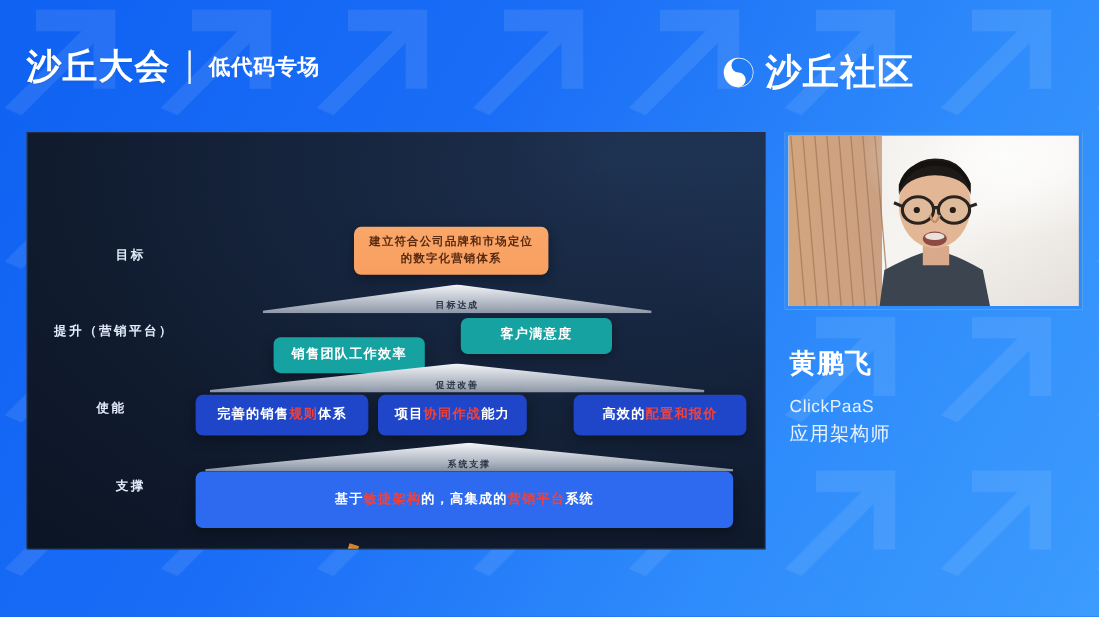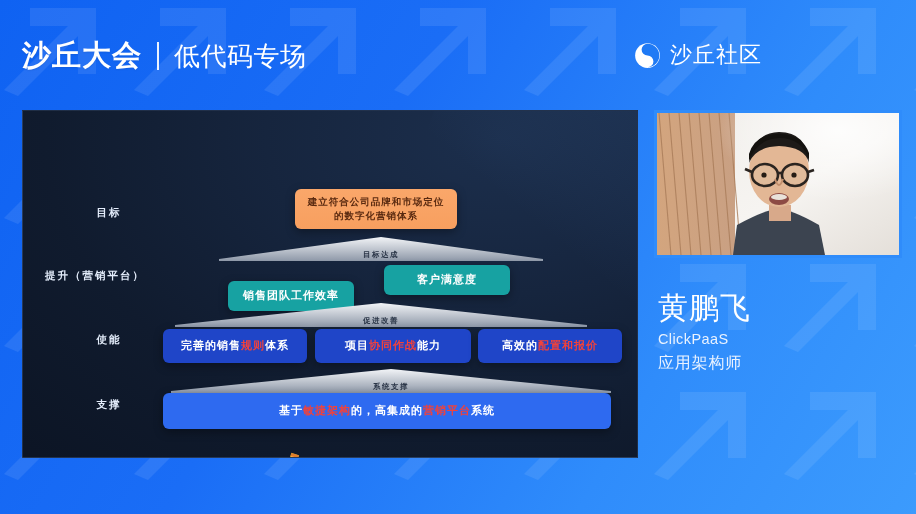--- a/index.html
+++ b/index.html
@@ -33,31 +33,31 @@
     white-space:nowrap;
   }
   #brand-left .main {
     color:#ffffff; font-size:29px; font-weight:bold; letter-spacing:1px;
     text-shadow:0 1px 2px rgba(0,0,0,.08);
   }
   #brand-left .divider {
     width:2px; height:28px; background:#ffffff; opacity:.92; margin:0 3px;
   }
   #brand-left .sub {
-    color:#ffffff; font-size:26px; font-weight:normal; letter-spacing:.5px;
+    color:#ffffff; font-size:18px; font-weight:bold; letter-spacing:.5px;
   }
   #brand-right {
     position:absolute; right:22px; top:40px;
     display:flex; align-items:center; gap:9px;
   }
   #brand-right .logo-mark {
     width:27px; height:27px; flex:0 0 27px;
   }
   #brand-right .logo-text {
-    color:#ffffff; font-size:22px; font-weight:normal; letter-spacing:1px;
+    color:#ffffff; font-size:30px; font-weight:bold; letter-spacing:1px;
   }
 
   
   #slide {
     position:absolute; left:22px; top:110px; width:616px; height:348px;
     background:
       radial-gradient(120% 140% at 78% 8%, #1c2f4d 0%, #16253e 32%, #101b2e 62%, #0b1322 100%);
     border:1px solid rgba(120,160,220,.18);
     overflow:hidden;
     z-index:4;
@@ -131,21 +131,21 @@
   #rightcol {
     position:absolute; left:654px; top:110px; width:248px; height:348px; z-index:4;
   }
   #webcam {
     position:absolute; left:0; top:0; width:248px; height:148px;
     border:3px solid #2f8cfb; overflow:hidden;
     background:#d9cfc6;
   }
   #speaker-name {
     position:absolute; left:4px; top:178px;
-    color:#ffffff; font-size:30px; font-weight:normal; letter-spacing:1px;
+    color:#ffffff; font-size:22px; font-weight:bold; letter-spacing:1px;
   }
   #speaker-org {
     position:absolute; left:4px; top:218px;
     color:#e9f2ff; font-size:14.5px; letter-spacing:.4px; line-height:1.55;
   }
   #speaker-role {
     position:absolute; left:4px; top:241px;
     color:#e9f2ff; font-size:16px; letter-spacing:.8px; line-height:1.55;
   }
 </style>
@@ -182,21 +182,21 @@
       </svg>
       <span class="logo-text">沙丘社区</span>
     </div>
   </div>
 
   <div id="slide">
 
 
     <div class="row-label" style="left:26px; top:95px;">目标</div>
     <div class="row-label" style="left:12px; top:158px;">提升（营销平台）</div>
-    <div class="row-label" style="left:26px; top:222px;">使能</div>
+    <div class="row-label" style="left:10px; top:222px;">使能</div>
     <div class="row-label" style="left:26px; top:287px;">支撑</div>
 
     <div class="node goal" style="left:272px; top:78px; width:162px; height:40px; flex-direction:column;">
       <span>建立符合公司品牌和市场定位</span>
       <span>的数字化营销体系</span>
     </div>
 
     <div class="band" style="left:196px; top:126px; width:324px; height:24px;">
       <svg width="324" height="24" viewBox="0 0 324 24" preserveAspectRatio="none">
         <defs>
@@ -222,21 +222,21 @@
           </linearGradient>
         </defs>
         <path d="M206 0 L412 22 L412 24 L0 24 L0 22 Z" fill="url(#bg2)"></path>
       </svg>
       <div class="band-label">促进改善</div>
     </div>
 
     <div class="node blue-dark" style="left:140px; top:218px; width:144px; height:34px;">
       <span><span>完善的销售</span><span class="hl">规则</span><span>体系</span></span>
     </div>
-    <div class="node blue-dark" style="left:292px; top:218px; width:156px; height:34px;">
+    <div class="node blue-dark" style="left:292px; top:218px; width:124px; height:34px;">
       <span><span>项目</span><span class="hl">协同作战</span><span>能力</span></span>
     </div>
     <div class="node blue-dark" style="left:455px; top:218px; width:144px; height:34px;">
       <span><span>高效的</span><span class="hl">配置和报价</span><span></span></span>
     </div>
 
     <svg id="pencil" viewBox="0 0 24 28">
       <g transform="rotate(18 12 14)">
         <rect x="8" y="3" width="8" height="17" fill="#f2c14e" stroke="#c9902a" stroke-width="1"></rect>
         <rect x="8" y="3" width="8" height="3" fill="#e07b2c"></rect>
@@ -251,21 +251,21 @@
           <linearGradient id="bg3" x1="0" y1="0" x2="0" y2="1">
             <stop offset="0%" stop-color="#f2f4f7"></stop>
             <stop offset="100%" stop-color="#8e98a8"></stop>
           </linearGradient>
         </defs>
         <path d="M220 0 L440 22 L440 24 L0 24 L0 22 Z" fill="url(#bg3)"></path>
       </svg>
       <div class="band-label">系统支撑</div>
     </div>
 
-    <div class="node blue-bright" style="left:140px; top:282px; width:448px; height:36px;">
+    <div class="node blue-bright" style="left:140px; top:282px; width:448px; height:47px;">
       <span><span>基于</span><span class="hl">敏捷架构</span><span>的，高集成的</span><span class="hl">营销平台</span><span>系统</span></span>
     </div>
 
   </div>
 
   <div id="rightcol">
 
     <div id="webcam">
       <svg width="242" height="142" viewBox="0 0 242 142" preserveAspectRatio="none">
         <defs>

